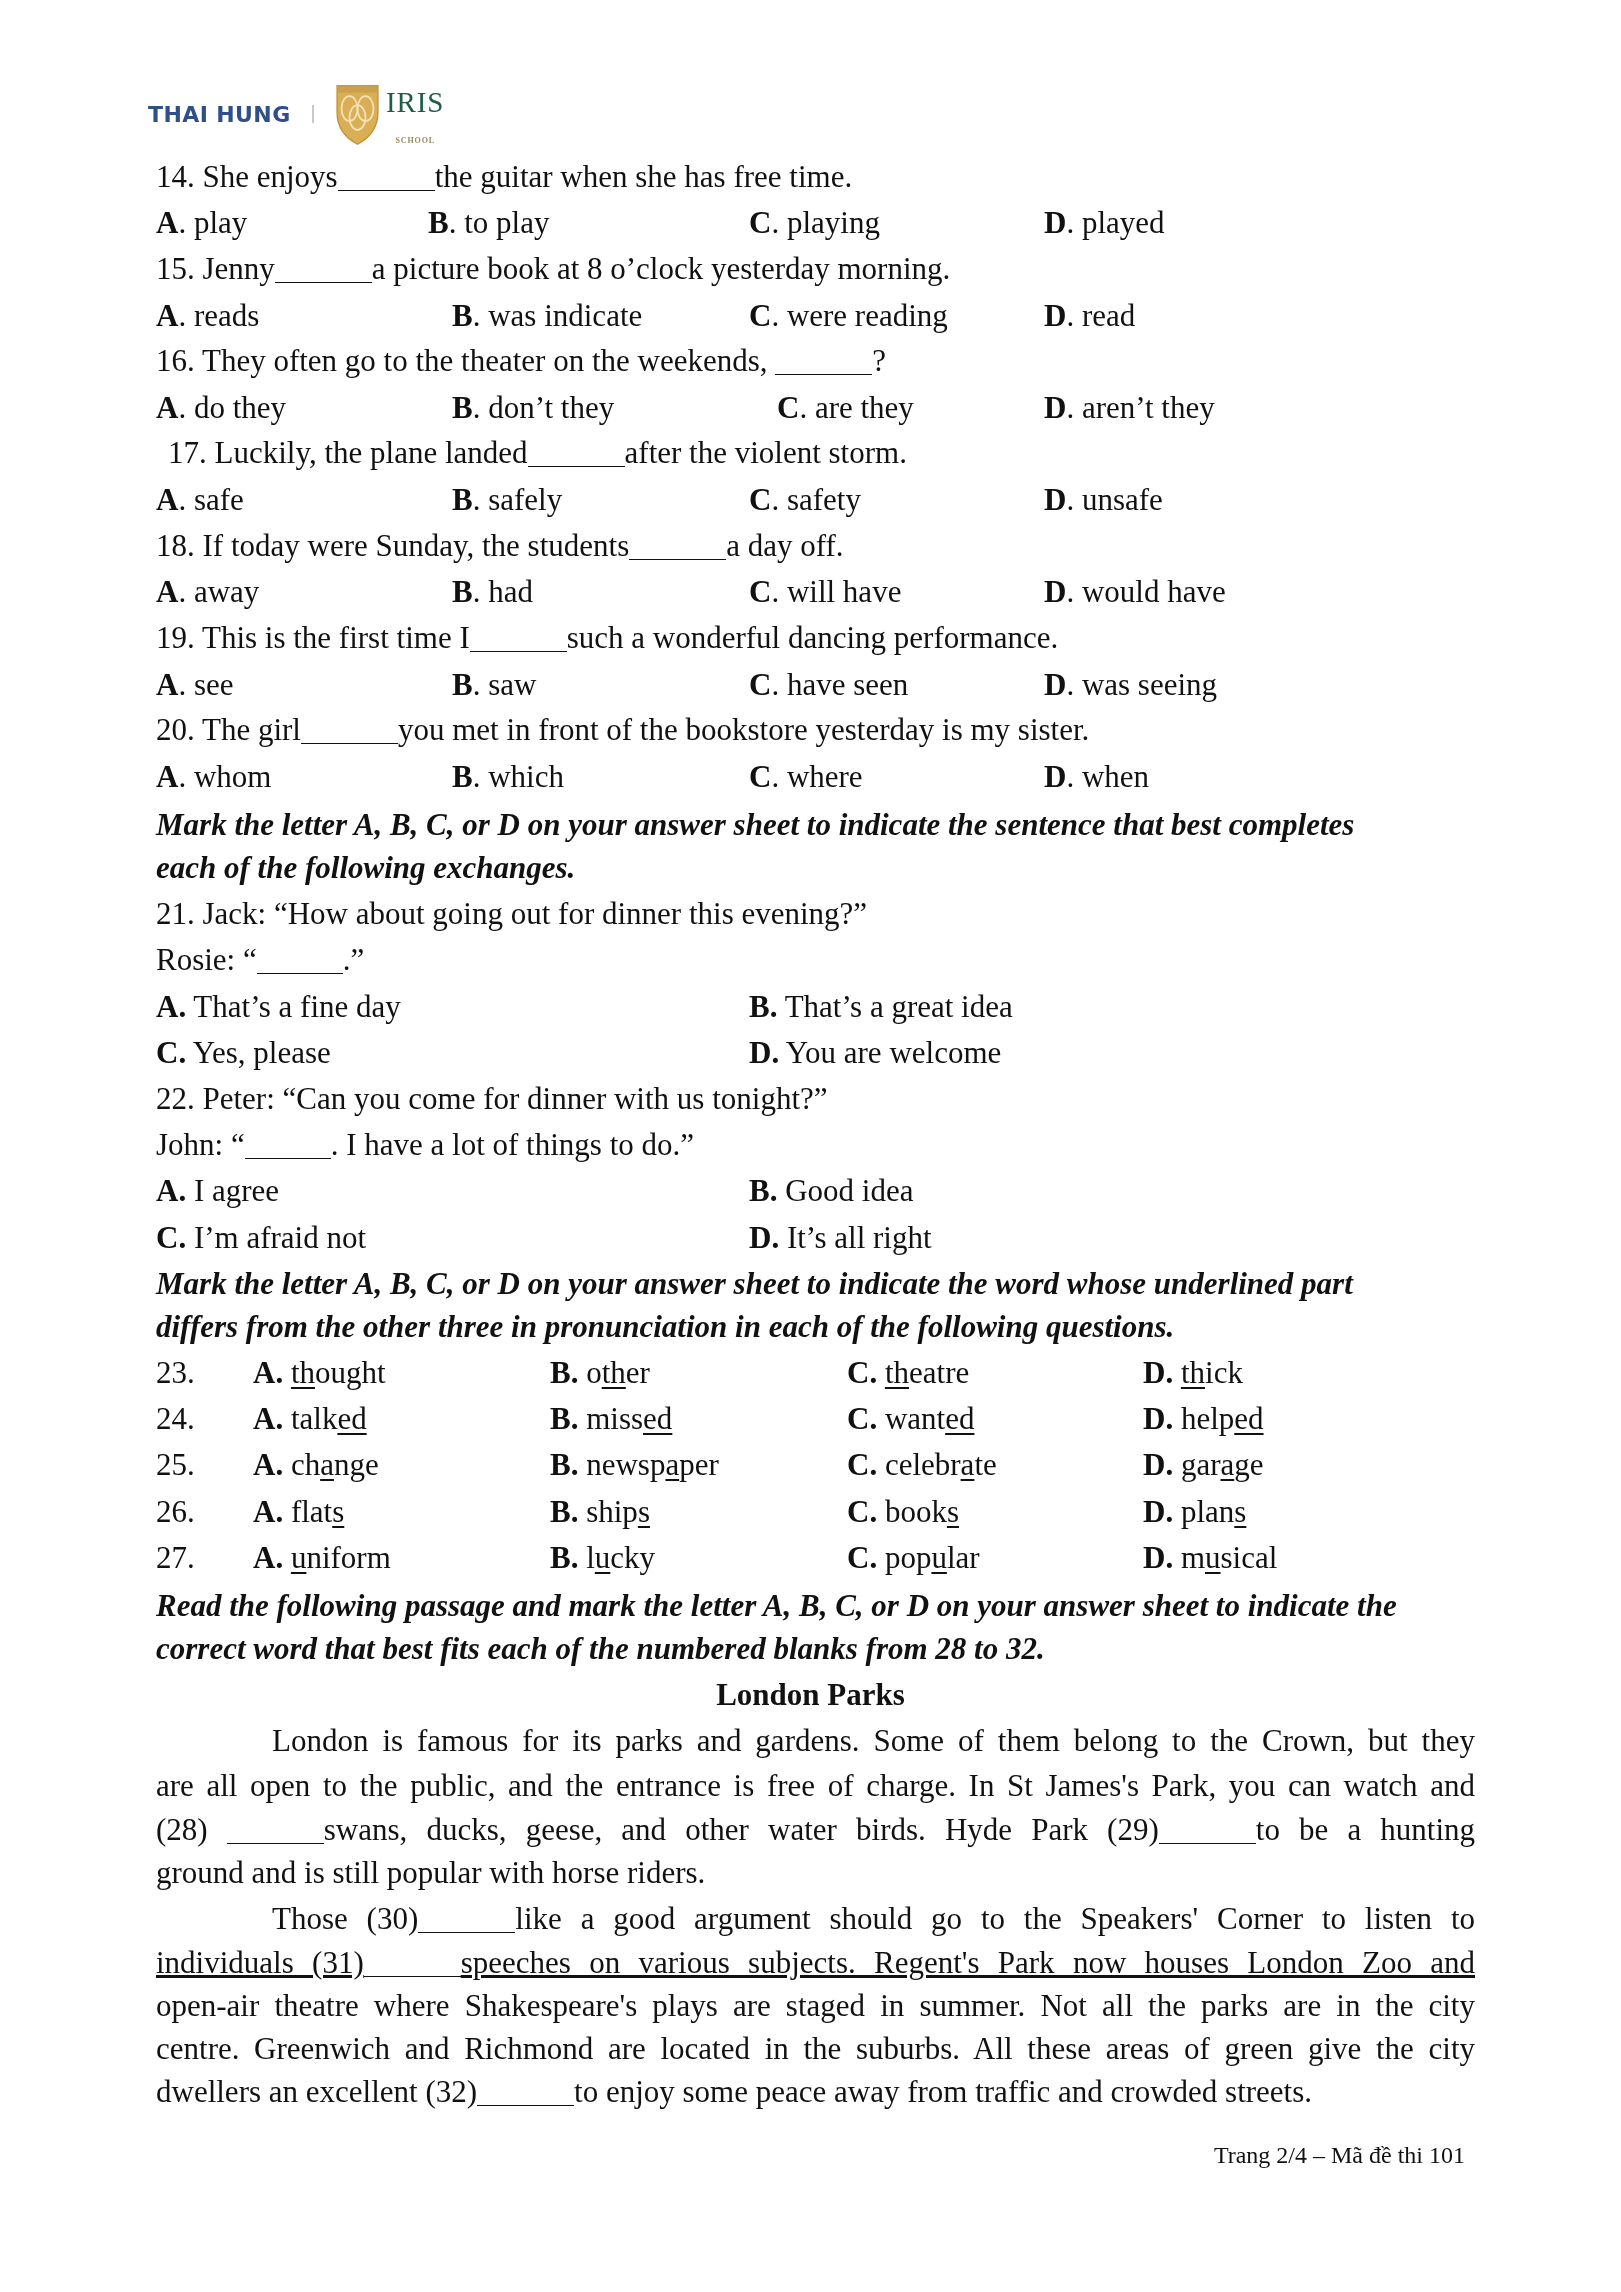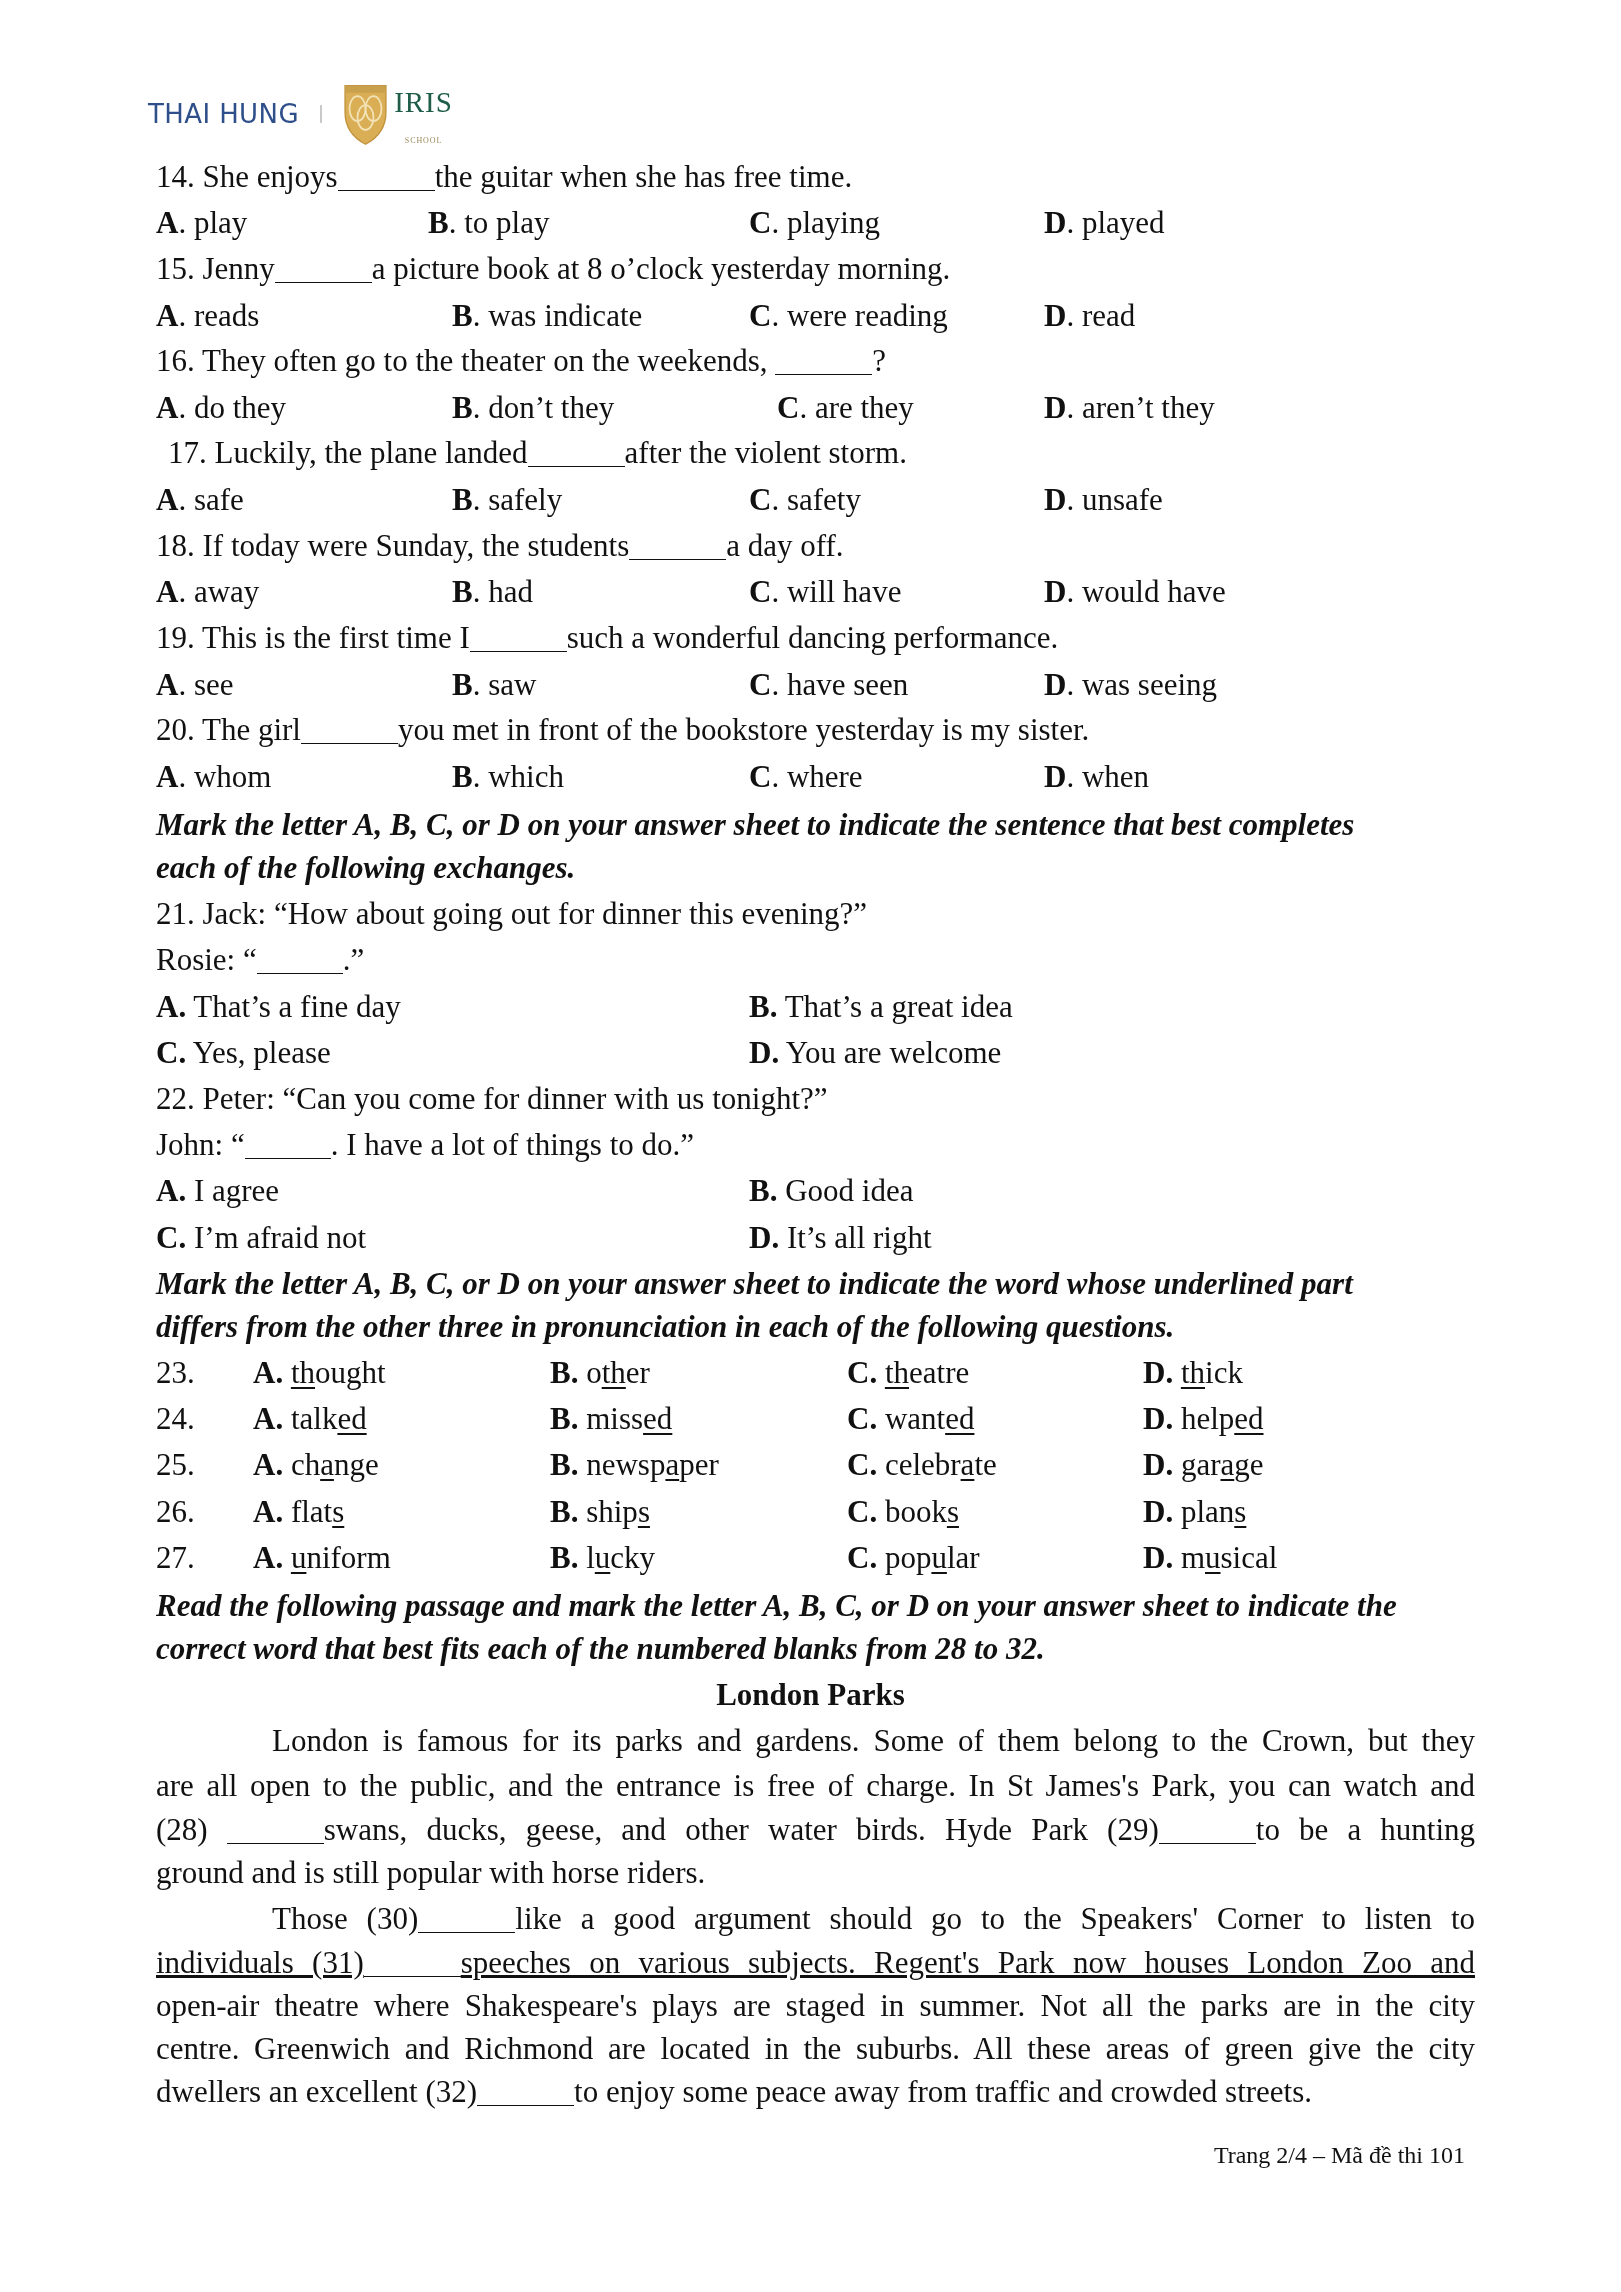--- a/index.html
+++ b/index.html
@@ -10,26 +10,26 @@
   .just { white-space: normal; text-align: justify; text-align-last: justify; }
   .opt { position: absolute; font-size: 31px; line-height: 39px; white-space: nowrap; }
   .ltr { font-weight: bold; }
   .blank { display: inline-block; width: 97px; border-bottom: 1.8px solid #111; height: 27px; vertical-align: baseline; margin-bottom: -3.6px; }
   .blank.s { width: 86px; }
   .instr { font-weight: bold; font-style: italic; }
   .u { text-decoration: underline; text-underline-offset: 3.6px; text-decoration-thickness: 1.8px; }
   .title { position: absolute; left: 0; width: 1621px; text-align: center; font-weight: bold; font-size: 31px; line-height: 39px; }
   .footer { position: absolute; right: 156px; font-size: 24px; line-height: 39px; }
   .logo { position: absolute; left: 148px; top: 79px; height: 70px; display: flex; align-items: center; }
-  .logo-th { font-family: "DejaVu Sans", sans-serif; font-weight: normal; color: #2f4f8a; font-size: 26px; letter-spacing: 0.4px; }
+  .logo-th { font-family: "DejaVu Sans", sans-serif; font-weight: bold; color: #2f4f8a; font-size: 22px; letter-spacing: 0.4px; }
   .logo-sep { width: 1.8px; height: 18px; background: #c9c9c9; margin: 0 19.7px 0 21.5px; }
   .logo-shield { width: 47px; height: 64px; }
   .logo-iris { margin-left: 5.4px; display: flex; flex-direction: column; align-items: center; }
   .logo-iris-t { font-family: "Liberation Serif", serif; color: #1f5d4a; font-size: 29px; line-height: 39px; letter-spacing: 0.9px; }
-  .logo-iris-s { font-family: "Liberation Serif", serif; color: #9a8a5a; font-size: 8px; letter-spacing: 0.9px; margin-top: 14px; }
+  .logo-iris-s { font-family: "Liberation Serif", serif; color: #9a8a5a; font-size: 8px; letter-spacing: 0.9px; margin-top: 14px; font-weight: bold; }
   .indent { text-indent: 116px; }
 </style>
 </head>
 <body>
 
 <div class="logo">
   <span class="logo-th">THAI HUNG</span>
   <span class="logo-sep"></span>
   <svg class="logo-shield" viewBox="0 0 52 72">
     <path d="M3 4 L49 4 L49 34 Q49 58 26 70 Q3 58 3 34 Z" fill="#d9ae55" stroke="#c1913a" stroke-width="1.5"></path>

